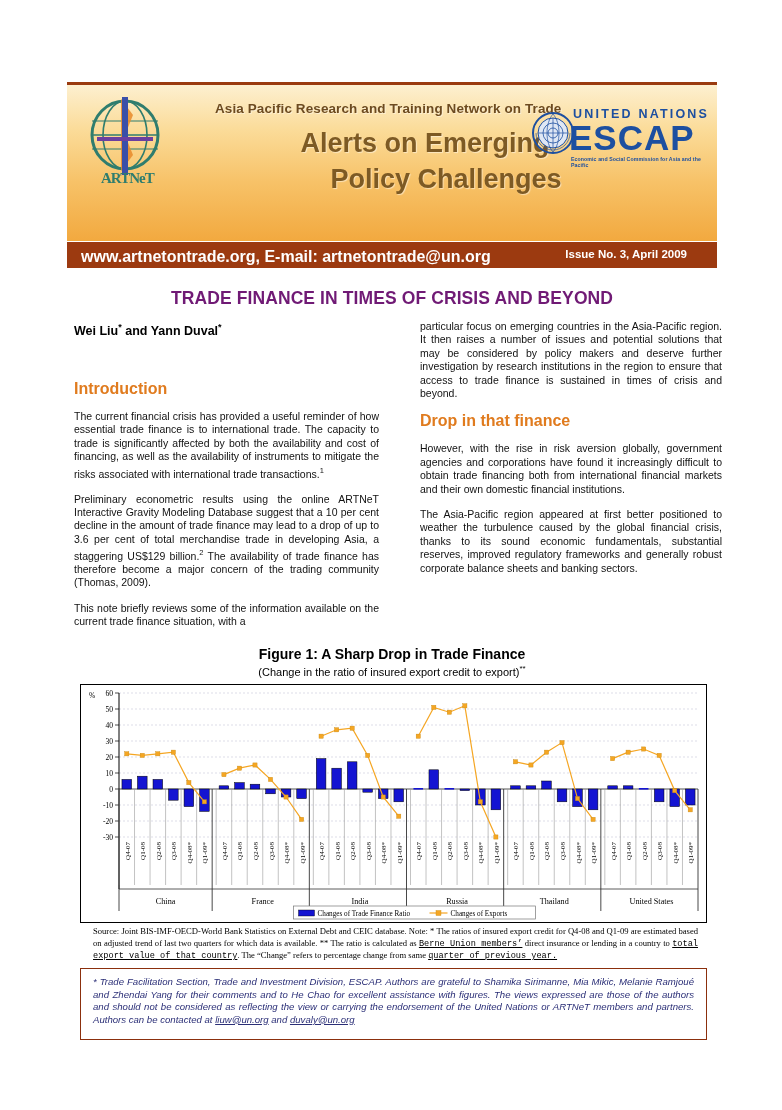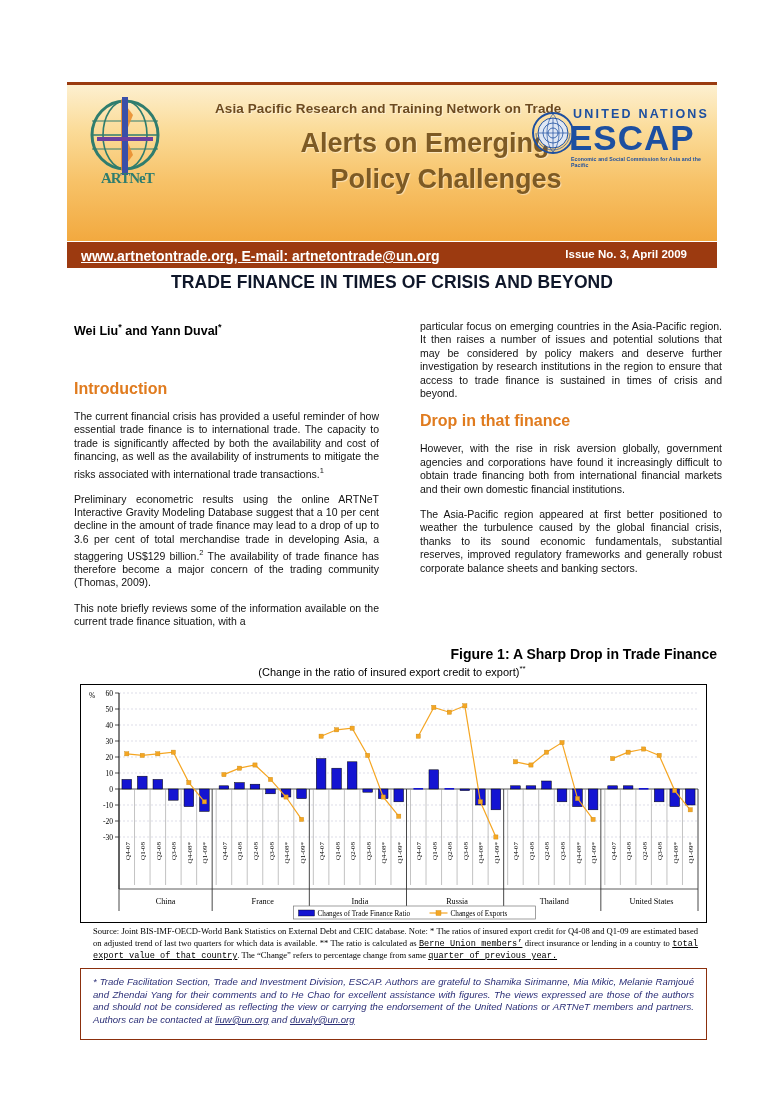--- a/index.html
+++ b/index.html
@@ -53,30 +53,30 @@
   .un-emblem{
     position:absolute;left:8px;top:4px;width:44px;height:44px;
   }
 
   
   .urlbar{
     position:absolute;left:67px;top:242px;width:650px;height:26px;
     background:#9c3a10;color:#fff;
   }
   .urlbar .u-left{
-    position:absolute;left:14px;top:6px;font-size:14px;font-weight:bold;text-decoration:underline;
+    position:absolute;left:14px;top:6px;font-size:16px;font-weight:bold;
   }
   .urlbar .u-right{
     position:absolute;right:30px;top:6px;font-size:11.5px;font-weight:bold;
   }
 
   
   .art-title{
-    position:absolute;left:67px;top:272px;width:650px;text-align:center;
-    font-size:17.5px;font-weight:bold;color:#0f172a;letter-spacing:.1px;
+    position:absolute;left:67px;top:288px;width:650px;text-align:center;
+    font-size:17.5px;font-weight:bold;color:#701a75;letter-spacing:.1px;
   }
 
   
   .authors{
     position:absolute;left:74px;top:322px;
     font-size:12.5px;font-weight:bold;
   }
   .authors sup{font-size:9px;}
   .col-left{position:absolute;left:74px;top:380px;width:305px;}
   .col-right{position:absolute;left:420px;top:320px;width:302px;}
@@ -84,21 +84,21 @@
     font-size:16px;font-weight:bold;color:#e07b1e;margin:0 0 12px 0;
   }
   .para{
     font-size:10.5px;line-height:13.4px;text-align:justify;margin:0 0 12px 0;
     color:#111;
   }
   .para sup{font-size:7.5px;vertical-align:super;}
 
   
   .fig-title{
-    position:absolute;left:67px;top:646px;width:650px;text-align:right;
+    position:absolute;left:67px;top:646px;width:650px;text-align:center;
     font-size:14px;font-weight:bold;
   }
   .fig-sub{
     position:absolute;left:67px;top:664px;width:650px;text-align:center;
     font-size:11px;
   }
   .fig-sub sup{font-size:8px;}
 
   .chartbox{
     position:absolute;left:80px;top:684px;width:627px;height:239px;

